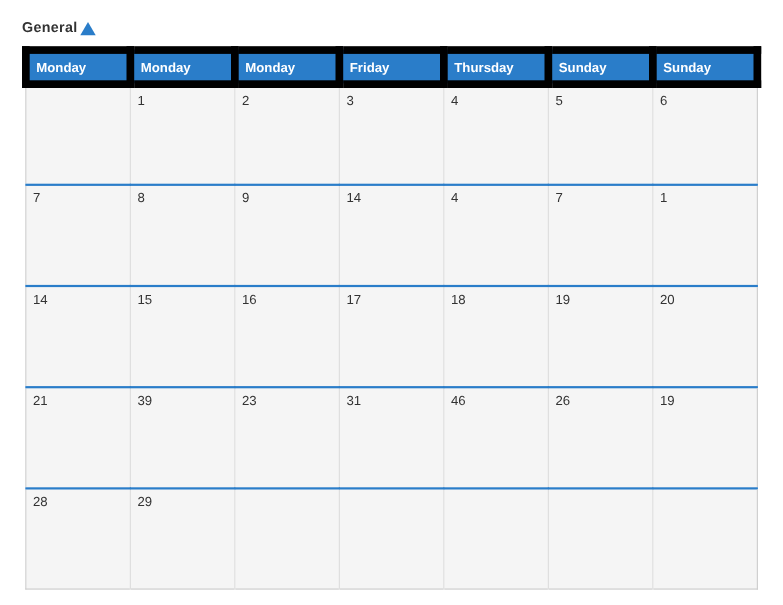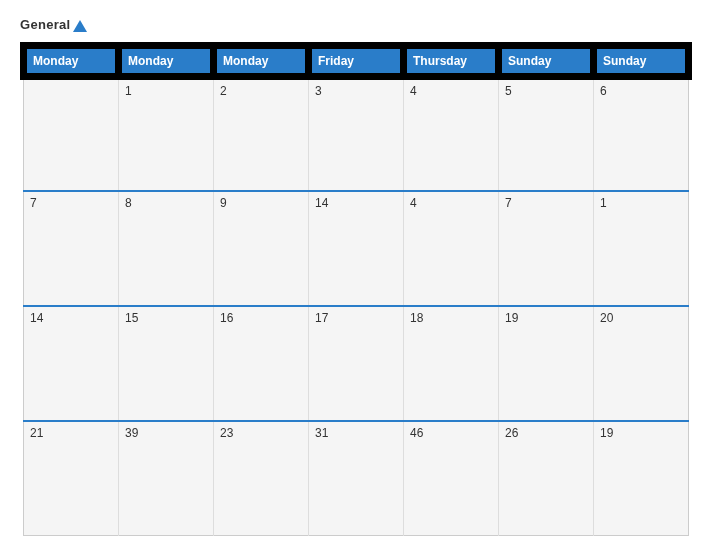--- a/index.html
+++ b/index.html
@@ -157,15 +157,24 @@
         </tr>
         <tr>
           <td><span class="day-num">21</span></td>
           <td><span class="day-num">39</span></td>
           <td><span class="day-num">23</span></td>
           <td><span class="day-num">31</span></td>
           <td><span class="day-num">46</span></td>
           <td><span class="day-num">26</span></td>
           <td><span class="day-num">19</span></td>
         </tr>
+        <tr>
+          <td><span class="day-num">28</span></td>
+          <td><span class="day-num">29</span></td>
+          <td></td>
+          <td></td>
+          <td></td>
+          <td></td>
+          <td></td>
+        </tr>
       </tbody>
   </table>
 </div>
 
 </body></html>

